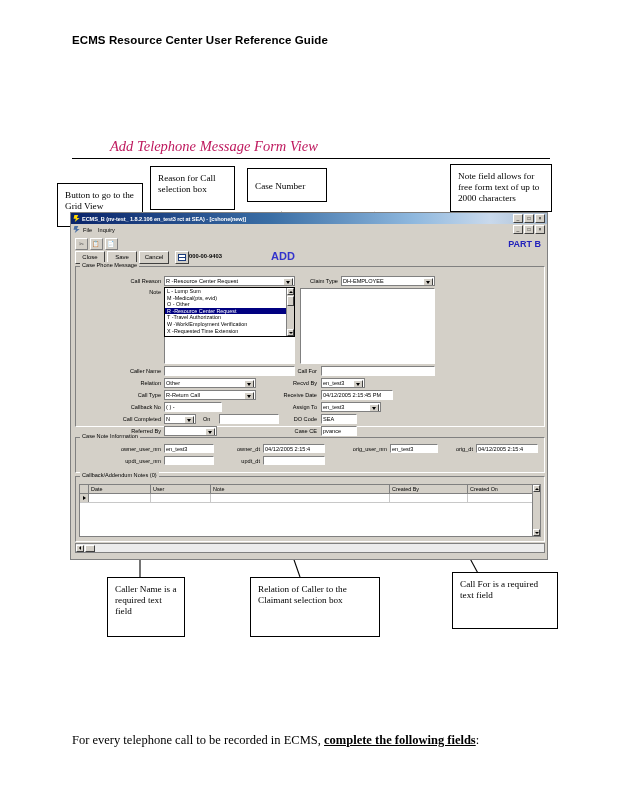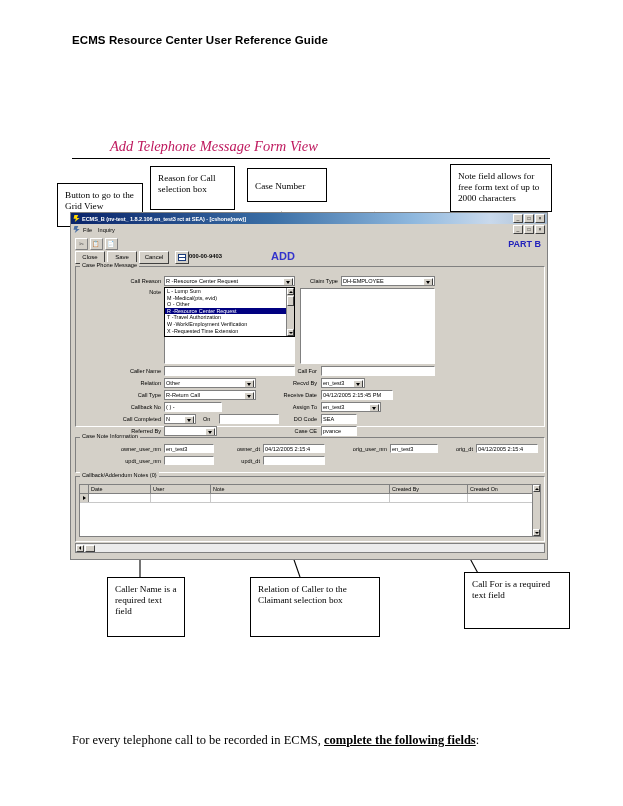--- a/index.html
+++ b/index.html
@@ -252,21 +252,21 @@
   <div class="callout" style="left:450px;top:164px;width:102px;height:48px;">
     <span>Note field allows for free form text of up to 2000 characters</span>
   </div>
 
   <div class="callout" style="left:107px;top:577px;width:78px;height:60px;">
     <span>Caller Name is a required text field</span>
   </div>
   <div class="callout" style="left:250px;top:577px;width:130px;height:60px;">
     <span>Relation of Caller to the Claimant selection box</span>
   </div>
-  <div class="callout" style="left:464px;top:572px;width:106px;height:57px;">
+  <div class="callout" style="left:452px;top:572px;width:106px;height:57px;">
     <span>Call For is a required text field</span>
   </div>
 
   <div class="app">
 
     <div class="titlebar">
       <span class="tb-icon"></span>
       <span class="tb-text">ECMS_B (nv-test_ 1.8.2.106 en_test3 rct at SEA) - [cshone(new)]</span>
       <span class="wbtns">
         <span class="wbtn">_</span>

